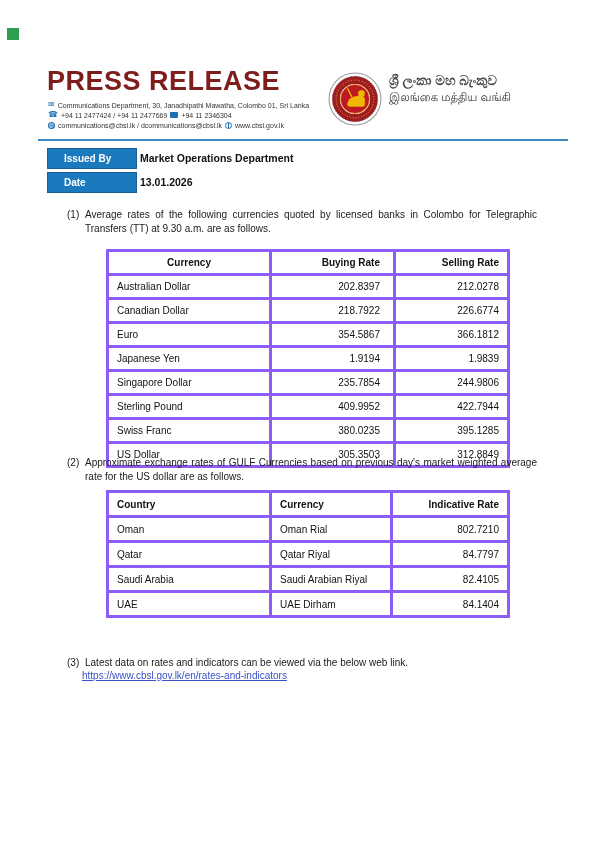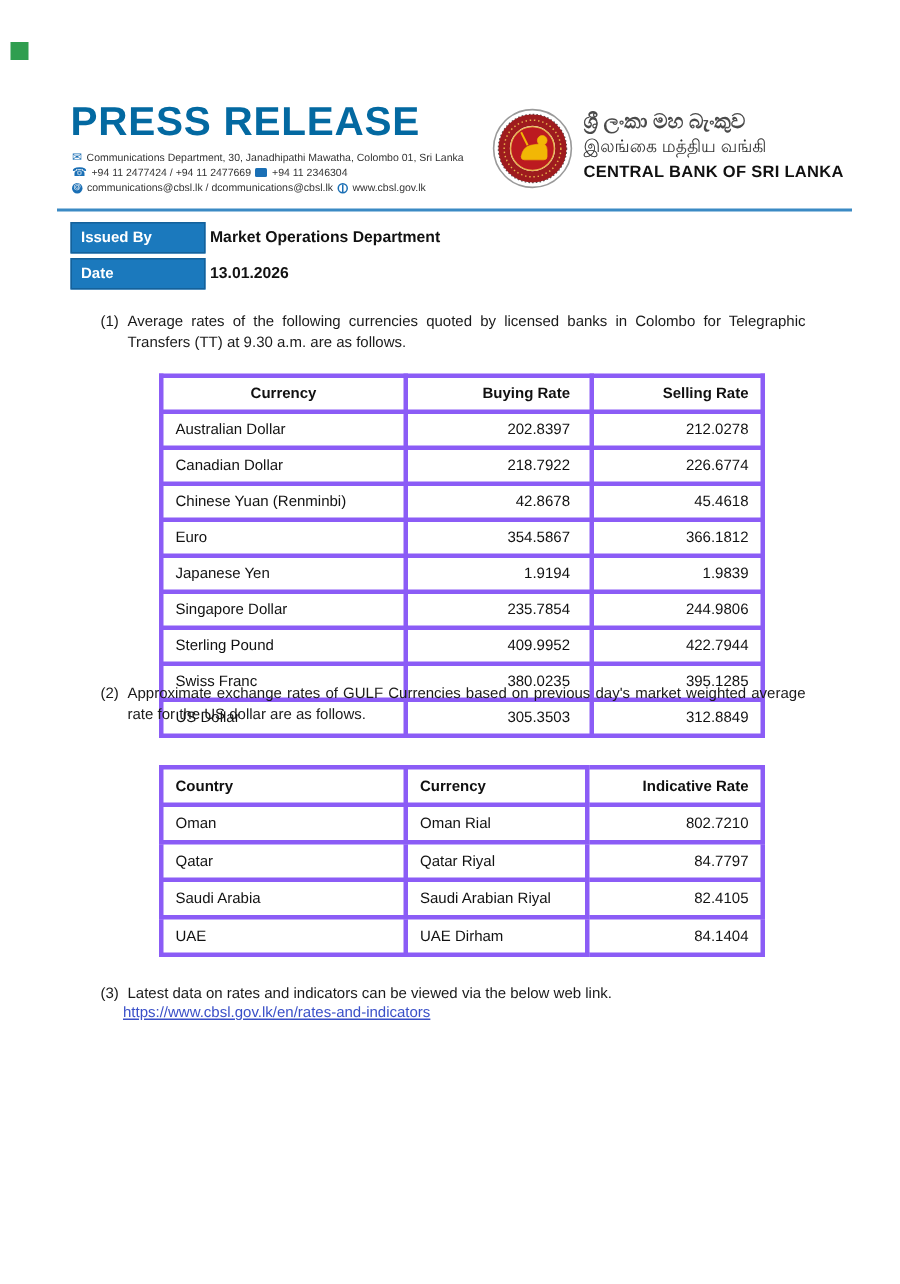--- a/index.html
+++ b/index.html
@@ -3,39 +3,39 @@
 <meta charset="utf-8">
 <style>
   html,body{margin:0;padding:0;background:#ffffff;}
   body{font-family:"Liberation Sans","DejaVu Sans",sans-serif;}
   #page{position:relative;width:600px;height:856px;background:#ffffff;overflow:hidden;color:#1a1a1a;}
 
   
   .green-marker{position:absolute;left:7px;top:28px;width:12px;height:12px;background:#2f9e4f;}
 
   
-  .press-title{position:absolute;left:47px;top:66px;font-size:27px;font-weight:800;color:#0369a1;letter-spacing:.5px;}
+  .press-title{position:absolute;left:47px;top:66px;font-size:27px;font-weight:800;color:#7f1d1d;letter-spacing:.5px;}
   .contact{position:absolute;left:48px;top:100px;font-size:7px;color:#333;}
   .contact .cline{display:flex;align-items:center;gap:3px;height:10px;white-space:nowrap;}
   .cicon{color:#1a6fb5;font-size:8px;line-height:8px;}
   .icon-box{display:inline-block;width:8px;height:6px;background:#1a6fb5;border-radius:1px;}
   .icon-dot{display:inline-block;width:7px;height:7px;border-radius:50%;background:#1a6fb5;color:#fff;font-size:5px;line-height:7px;text-align:center;font-weight:bold;}
   .icon-globe{display:inline-block;width:7px;height:7px;border-radius:50%;border:1px solid #1a6fb5;box-sizing:border-box;position:relative;}
   .icon-globe::after{content:"";position:absolute;left:2px;top:0;width:1px;height:5px;background:#1a6fb5;}
 
   .logo{position:absolute;left:328px;top:72px;}
   .bank-names{position:absolute;left:389px;top:73px;}
   .bank-sinhala{font-size:13.5px;font-weight:bold;color:#4a4a4a;margin-bottom:2px;}
   .bank-tamil{font-size:11.5px;color:#333;margin-bottom:4px;}
   .bank-english{font-size:11px;font-weight:bold;color:#111;letter-spacing:.2px;}
 
   .divider{position:absolute;left:38px;top:139px;width:530px;height:2px;background:#3b8ac4;}
 
   
-  .meta-label{position:absolute;left:47px;width:90px;height:21px;background:#1b79bd;border:1px solid #14619a;box-sizing:border-box;color:#fff;font-size:10px;font-weight:bold;line-height:19px;padding-left:6px;}
+  .meta-label{position:absolute;left:47px;width:90px;height:21px;background:#1b79bd;border:1px solid #14619a;box-sizing:border-box;color:#fff;font-size:10px;font-weight:bold;line-height:19px;padding-left:16px;}
   .meta-value{position:absolute;left:140px;font-size:10.5px;font-weight:bold;color:#111;}
 
   
   .para{position:absolute;left:67px;width:470px;display:flex;gap:4px;font-size:10px;line-height:1.4;color:#1a1a1a;}
   .para .num{flex:0 0 14px;}
   .para .txt{flex:1;text-align:justify;}
   .weblink{position:absolute;left:82px;font-size:10px;color:#3a50c8;text-decoration:underline;}
 
   
   table{position:absolute;left:106px;width:401px;border-collapse:collapse;table-layout:fixed;font-size:10px;color:#111;}
@@ -87,21 +87,20 @@
         <path d="M18 30 q1 -6 6 -7 l6 -1 q4 0 4 4 l0 4 q0 2 -2 2 l-12 0 q-2 0 -2 -2 z" stroke-width="0.4"></path>
         <circle cx="31" cy="20" r="3" stroke-width="0.4"></circle>
         <line x1="22" y1="23" x2="18" y2="15" stroke-width="1.2"></line>
       </g>
     </svg>
   </div>
 
   <div class="bank-names">
     <div class="bank-sinhala">ශ්‍රී ලංකා මහ බැංකුව</div>
     <div class="bank-tamil">இலங்கை மத்திய வங்கி</div>
-    <div class="bank-english">CENTRAL BANK OF SRI LANKA</div>
   </div>
 
   <div class="divider"></div>
 
   <div class="meta-label" style="top:148px;">Issued By</div>
   <div class="meta-value" style="top:152px;">Market Operations Department</div>
   <div class="meta-label" style="top:172px;">Date</div>
   <div class="meta-value" style="top:176px;">13.01.2026</div>
 
   <div class="para" style="top:208px;">
@@ -125,25 +124,20 @@
           <td class="al">Australian Dollar</td>
           <td class="ar1">202.8397</td>
           <td class="ar2">212.0278</td>
         </tr>
     <tr>
           <td class="al">Canadian Dollar</td>
           <td class="ar1">218.7922</td>
           <td class="ar2">226.6774</td>
         </tr>
     <tr>
-          <td class="al">Chinese Yuan (Renminbi)</td>
-          <td class="ar1">42.8678</td>
-          <td class="ar2">45.4618</td>
-        </tr>
-    <tr>
           <td class="al">Euro</td>
           <td class="ar1">354.5867</td>
           <td class="ar2">366.1812</td>
         </tr>
     <tr>
           <td class="al">Japanese Yen</td>
           <td class="ar1">1.9194</td>
           <td class="ar2">1.9839</td>
         </tr>
     <tr>
@@ -167,21 +161,21 @@
           <td class="ar2">312.8849</td>
         </tr>
   </tbody>
     </table>
 
   <div class="para" style="top:456px;">
     <span class="num">(2)</span>
     <span class="txt">Approximate exchange rates of GULF Currencies based on previous day's market weighted average rate for the US dollar are as follows.</span>
   </div>
 
-  <table id="table2" style="top:510px;">
+  <table id="table2" style="top:490px;">
     <colgroup>
         <col style="width:163px">
         <col style="width:121px">
         <col style="width:117px">
       </colgroup>
     <tbody>
         <tr>
       <th class="al">Country</th>
       <th class="al">Currency</th>
       <th class="ar2">Indicative Rate</th>

